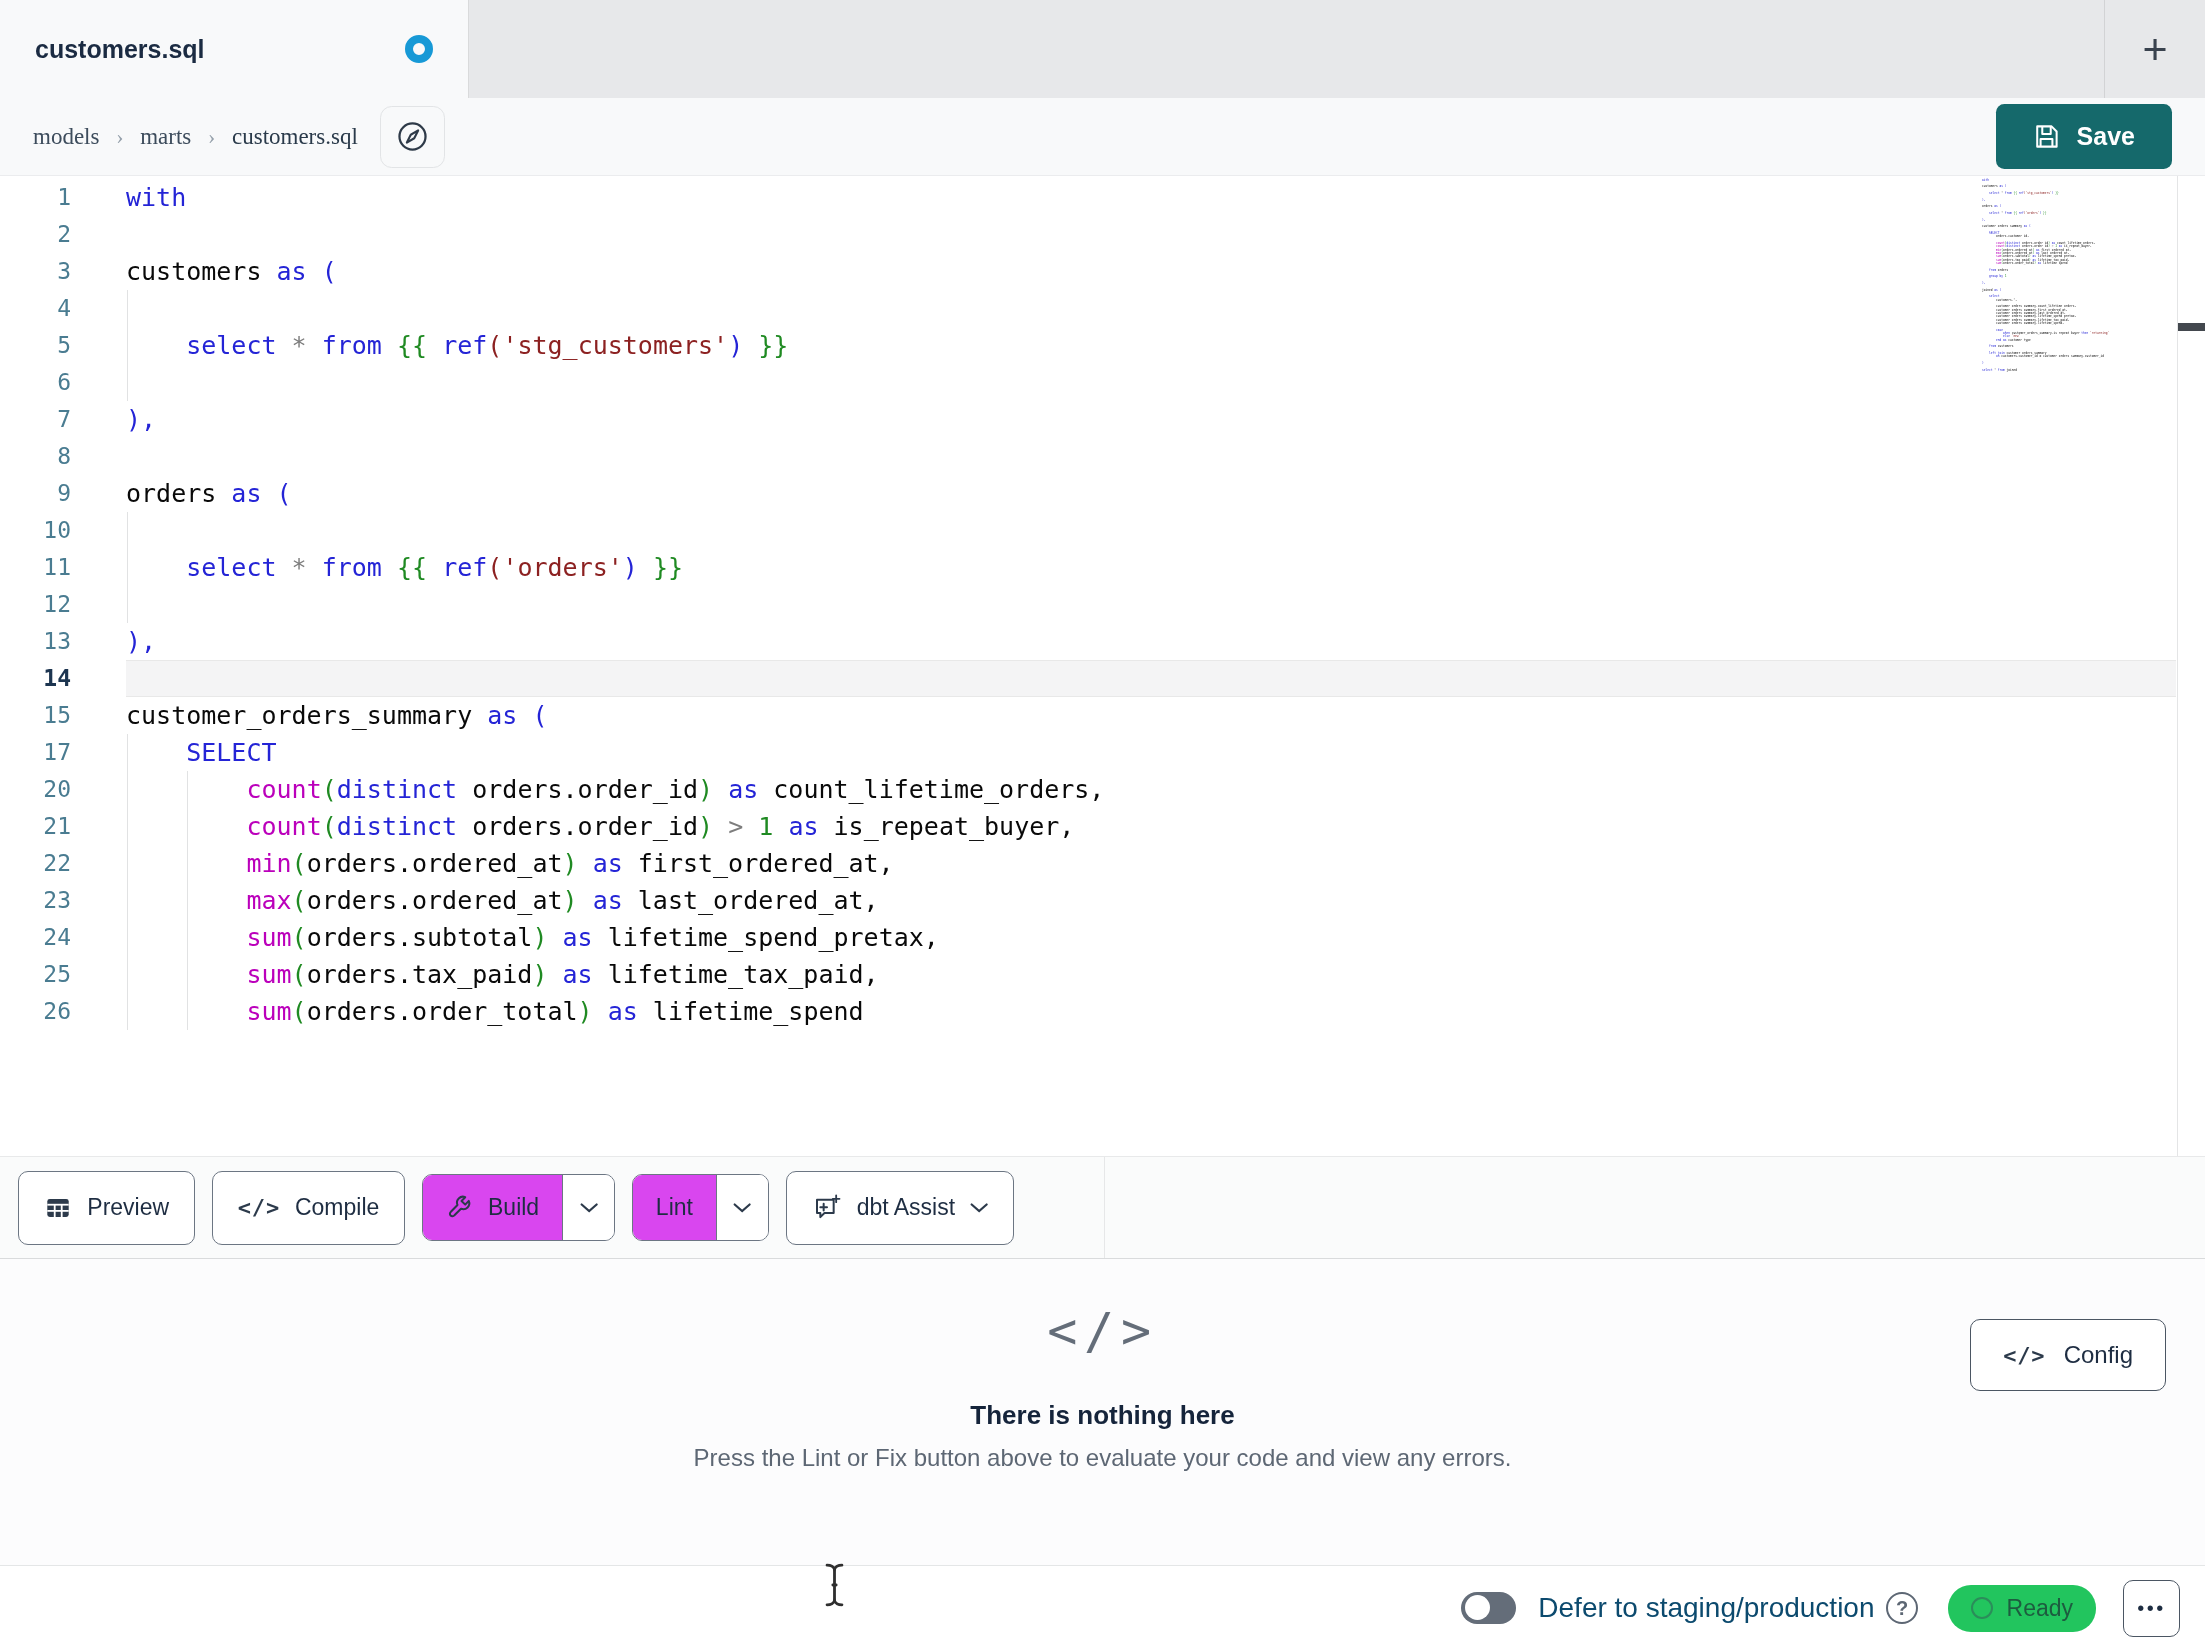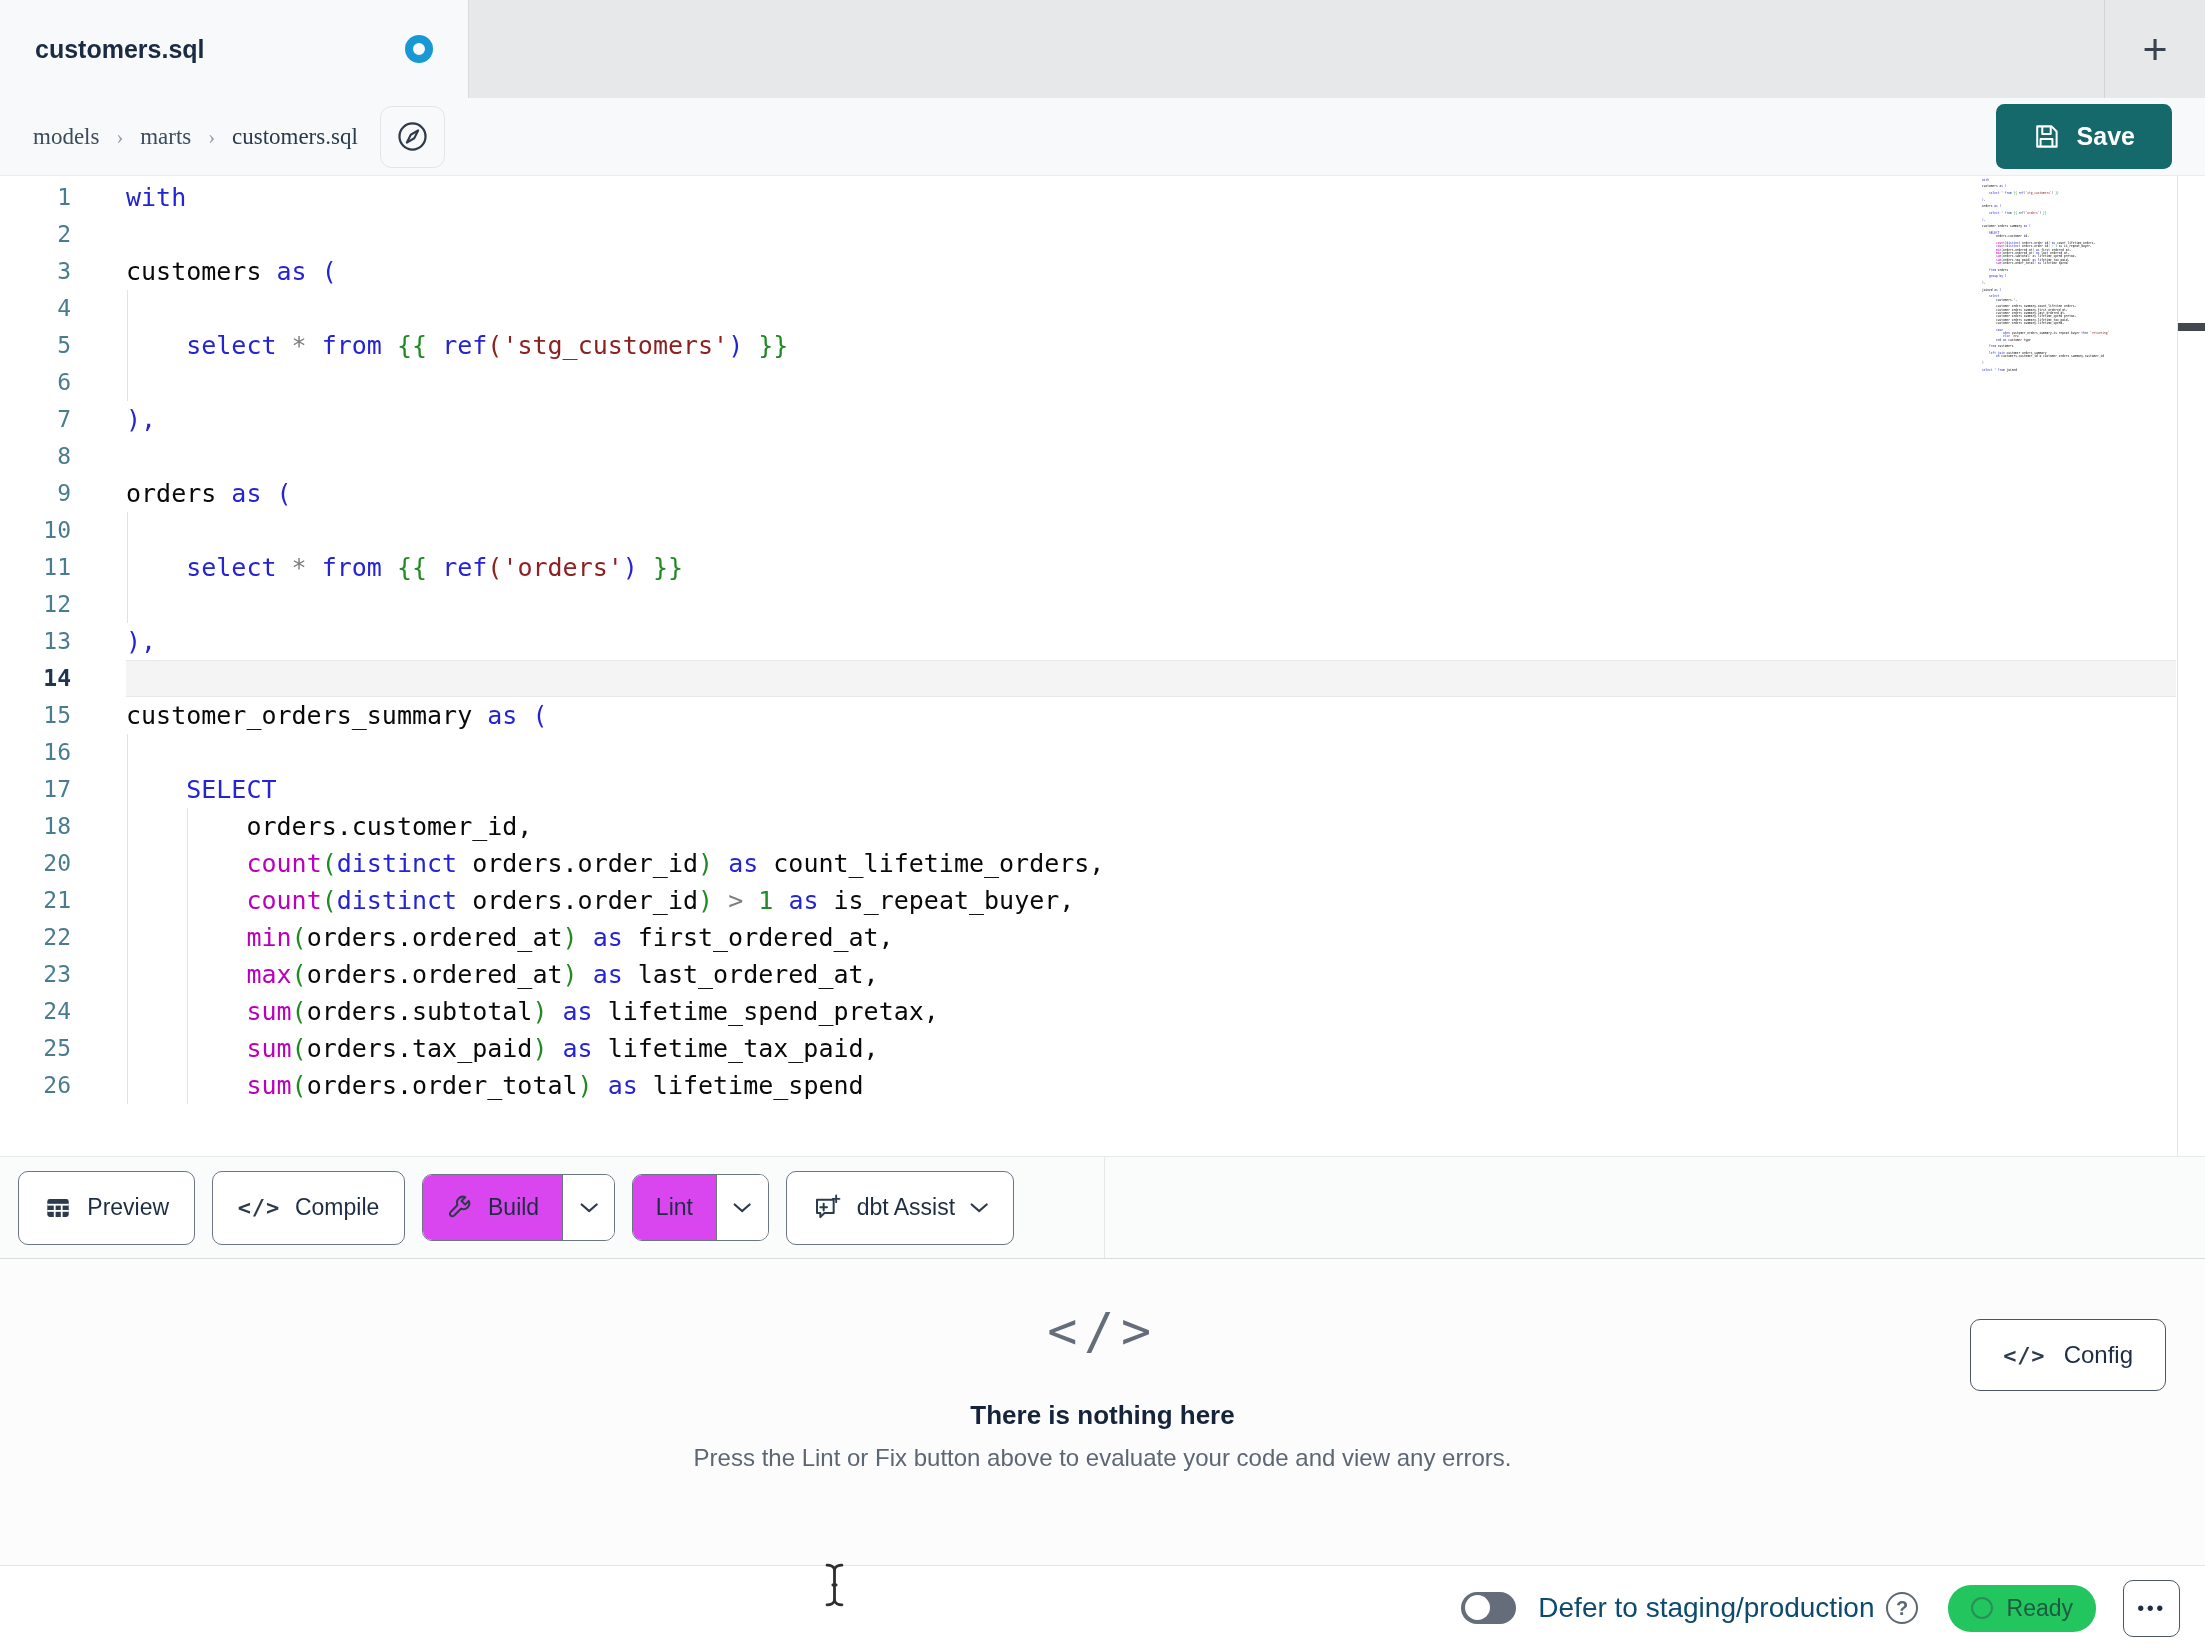--- a/index.html
+++ b/index.html
@@ -171,30 +171,22 @@
       </div>
       <div class="ed-line active">
         <div class="ln">14</div>
         <div class="code"><span class="codetxt"></span></div>
       </div>
       <div class="ed-line">
         <div class="ln">15</div>
         <div class="code"><span class="codetxt"><span class="tk-plain">customer_orders_summary </span><span class="tk-kw">as</span><span class="tk-plain"> </span><span class="tk-kw">(</span></span></div>
       </div>
       <div class="ed-line">
-        <div class="ln">16</div>
-        <div class="code"><span class="guide" style="left: 0.8px;"></span><span class="codetxt"></span></div>
-      </div>
-      <div class="ed-line">
         <div class="ln">17</div>
         <div class="code"><span class="guide" style="left: 0.8px;"></span><span class="codetxt"><span class="tk-plain">    </span><span class="tk-kw">SELECT</span></span></div>
-      </div>
-      <div class="ed-line">
-        <div class="ln">18</div>
-        <div class="code"><span class="guide" style="left: 0.8px;"></span><span class="guide" style="left: 61px;"></span><span class="codetxt"><span class="tk-plain">        orders.customer_id,</span></span></div>
       </div>
       <div class="ed-line">
         <div class="ln">20</div>
         <div class="code"><span class="guide" style="left: 0.8px;"></span><span class="guide" style="left: 61px;"></span><span class="codetxt"><span class="tk-plain">        </span><span class="tk-fn">count</span><span class="tk-br">(</span><span class="tk-kw">distinct</span><span class="tk-plain"> orders.order_id</span><span class="tk-br">)</span><span class="tk-plain"> </span><span class="tk-kw">as</span><span class="tk-plain"> count_lifetime_orders,</span></span></div>
       </div>
       <div class="ed-line">
         <div class="ln">21</div>
         <div class="code"><span class="guide" style="left: 0.8px;"></span><span class="guide" style="left: 61px;"></span><span class="codetxt"><span class="tk-plain">        </span><span class="tk-fn">count</span><span class="tk-br">(</span><span class="tk-kw">distinct</span><span class="tk-plain"> orders.order_id</span><span class="tk-br">)</span><span class="tk-plain"> </span><span class="tk-op">&gt;</span><span class="tk-plain"> </span><span class="tk-num">1</span><span class="tk-plain"> </span><span class="tk-kw">as</span><span class="tk-plain"> is_repeat_buyer,</span></span></div>
       </div>
       <div class="ed-line">

